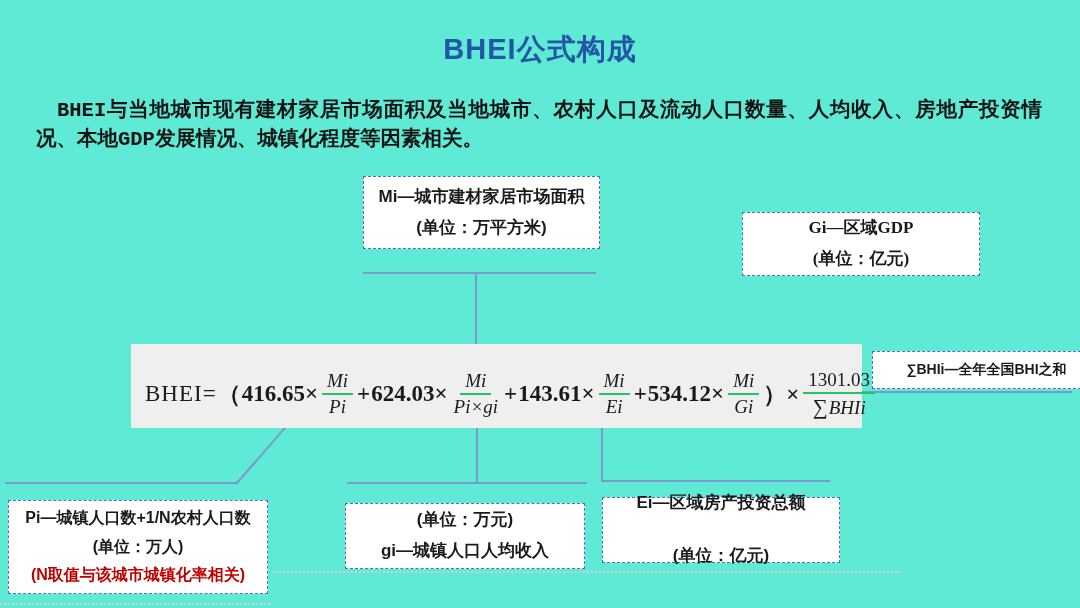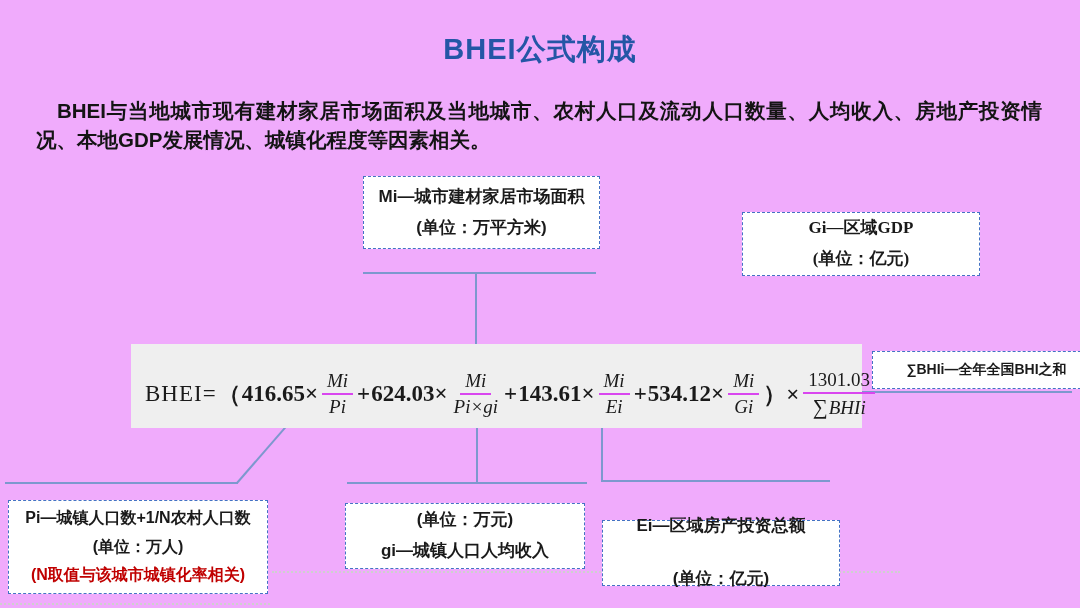--- a/index.html
+++ b/index.html
@@ -1,63 +1,63 @@
 <!DOCTYPE html>
 <html><head>
 <meta charset="utf-8">
 <style>
   html,body{margin:0;padding:0;background:#888;}
   .slide{
-    position:relative; width:1080px; height:608px; background:#f0abfc;
+    position:relative; width:1080px; height:608px; background:#5eead4;
     font-family:"Liberation Sans", sans-serif; overflow:hidden; margin:0 auto;
   }
   .title{
     position:absolute; left:0; right:0; top:30px; margin:0;
     text-align:center; font-size:29px; font-weight:800; letter-spacing:1px;
     color:#2456A6;
   }
   .desc{
     position:absolute; left:36px; top:96px; width:1006px; margin:0;
     font-size:20.5px; font-weight:700; color:#141414; line-height:1.42;
-    text-indent:21px; text-align:justify;
+    text-indent:21px; text-align:justify;font-family:Liberation Mono, monospace;
   }
   
   .label-box{
     position:absolute; box-sizing:border-box;
     border:1.6px dashed #4472C4; background:#ffffff;
     display:flex; flex-direction:column; justify-content:center; align-items:center;
     text-align:center; color:#1a1a1a; font-weight:700;
   }
   .lb-line{ line-height:1.8; }
   .mi-box     { left:363px; top:176px; width:237px; height:73px; font-size:17px; }
   .gi-gdp-box { left:742px; top:212px; width:238px; height:64px; font-size:17px;font-family:Liberation Serif, serif; }
   .sum-box    { left:843px; top:351px; width:229px; height:38px; font-size:14px;margin-left:29px; }
   .pi-box     { left:8px;   top:500px; width:260px; height:94px; font-size:16px;text-align:center; }
   .gi-inc-box { left:345px; top:503px; width:240px; height:66px; font-size:17px; }
-  .ei-box     { left:602px; top:520px; width:238px; height:66px; font-size:17px;gap:22px; }
+  .ei-box     { left:602px; top:497px; width:238px; height:66px; font-size:17px;gap:22px; }
   .red-line{ color:#C00000; }
   
   .formula-bg{
     position:absolute; left:131px; top:344px; width:731px; height:84px;
     background:#EFEFEF;
   }
   .formula{
     position:absolute; left:145px; top:344px; height:84px;
     display:flex; align-items:center; gap:1px;
     font-family:"Liberation Serif", serif; font-size:23px; color:#1a1a1a;
     white-space:nowrap;
     margin-top:8px;
   }
   .f-lhs{ font-weight:400; letter-spacing:1px; }
   .f-bold{ font-weight:700; }
   .frac{
     display:inline-flex; flex-direction:column; align-items:center;
     vertical-align:middle; font-size:19px; margin:0 3px; line-height:1.15;
   }
-  .frac .num{ border-bottom:2px solid #d946ef; padding:0 5px 1px;text-align:right; }
+  .frac .num{ border-bottom:2px solid #22c55e; padding:0 5px 1px;text-align:right; }
   .frac .den{ padding:1px 2px 0; }
   .f-var{ font-style:italic; }
   .sigma{ font-style:normal; font-size:21px; margin-right:1px; }
   
   .line{ position:absolute; background:#7D98CE; }
   .mi-underline { left:363px; top:272px; width:233px; height:2px; }
   .mi-vert      { left:475px; top:273px; width:2px;  height:80px; }
   .pi-horiz     { left:5px;   top:482px; width:233px; height:2px; }
   .pi-diag      { left:237px; top:482px; width:83px; height:2px;
                   transform-origin:0 50%; transform:rotate(-49deg); }

